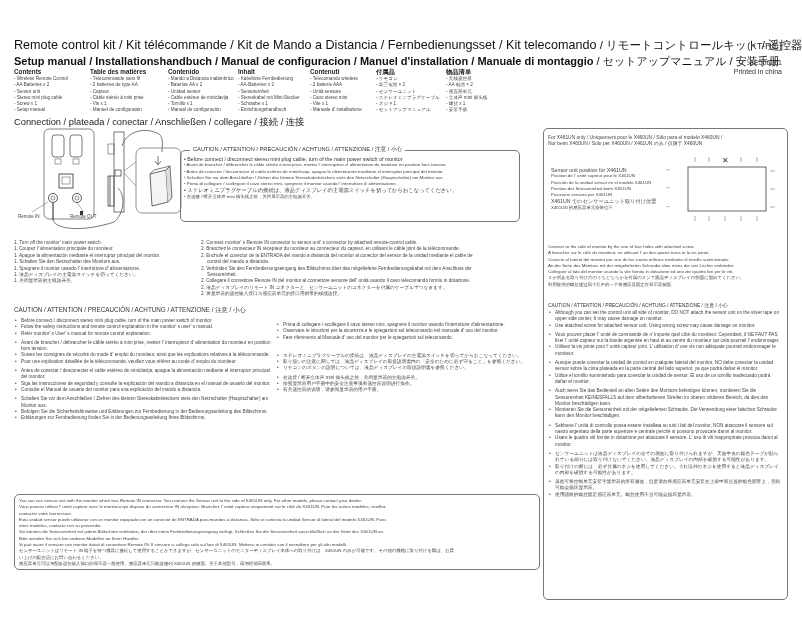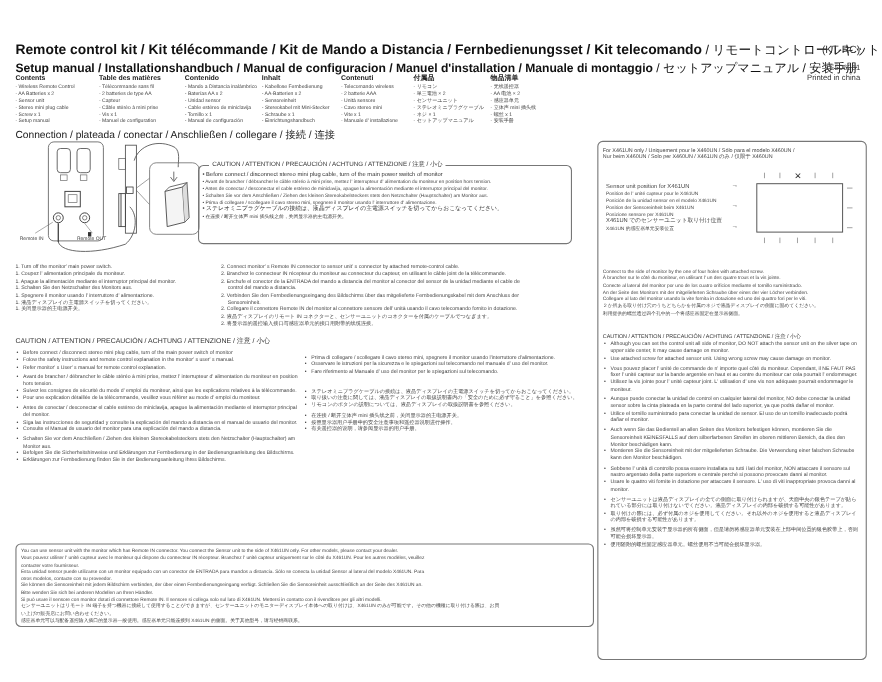--- a/index.html
+++ b/index.html
@@ -1,19 +1,19 @@
 <!DOCTYPE html>
 <html><head>
 <meta charset="utf-8">
 <style>
   html, body { margin:0; padding:0; background:#ffffff; }
   body { width:802px; height:620px; position:relative; overflow:hidden; font-family:"Liberation Sans", "DejaVu Sans", sans-serif; color:#222; }
   .abs { position:absolute; }
   .title { left:14px; top:38px; font-size:12.6px; white-space:nowrap; color:#111; }
-  .title b { font-weight:bold; }
+  .title b { font-weight:normal; }
   .title .thin { font-weight:normal; font-size:11.5px; }
   .subtitle { left:14px; top:54px; font-size:11px; font-weight:bold; white-space:nowrap; color:#111; }
   .subtitle .thin { font-weight:normal; }
   .model { right:20px; top:40px; font-size:9.5px; color:#333;text-align:right; }
   .docno { right:20px; top:58px; font-size:7px; color:#333; text-align:right; line-height:9px; }
   .contents { top:68px; font-size:4.6px; line-height:6.3px; color:#444; }
   .contents .h { font-size:6.3px; font-weight:bold; color:#222; line-height:8px; }
   .section-title { left:14px; top:116px; font-size:9.3px; color:#222; white-space:nowrap; }
   .caution-box { border:1px solid #777; border-radius:5px; }
   .cap { font-size:5.7px; color:#333; white-space:nowrap; }

